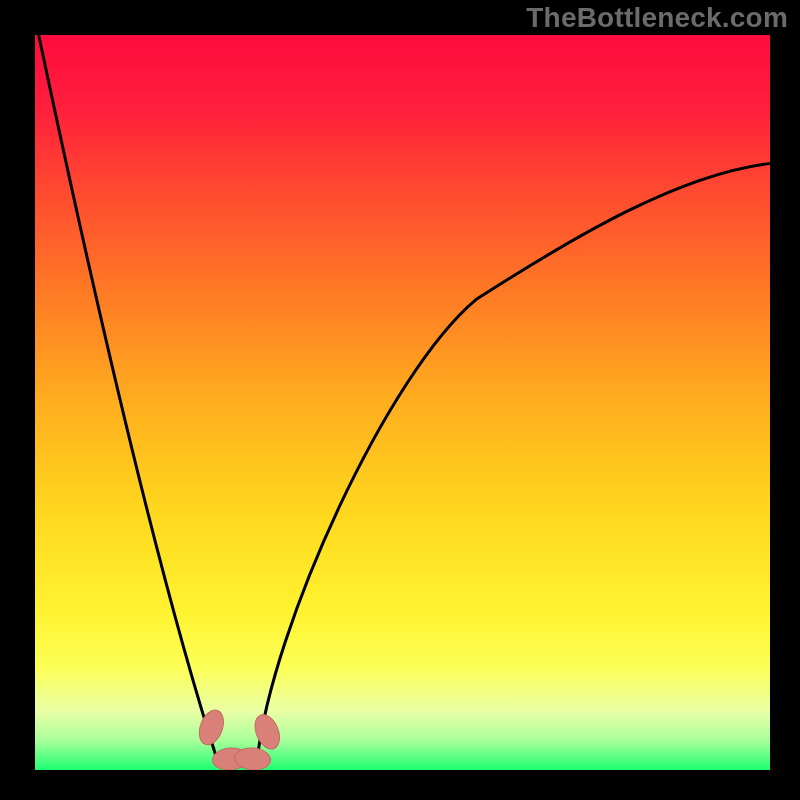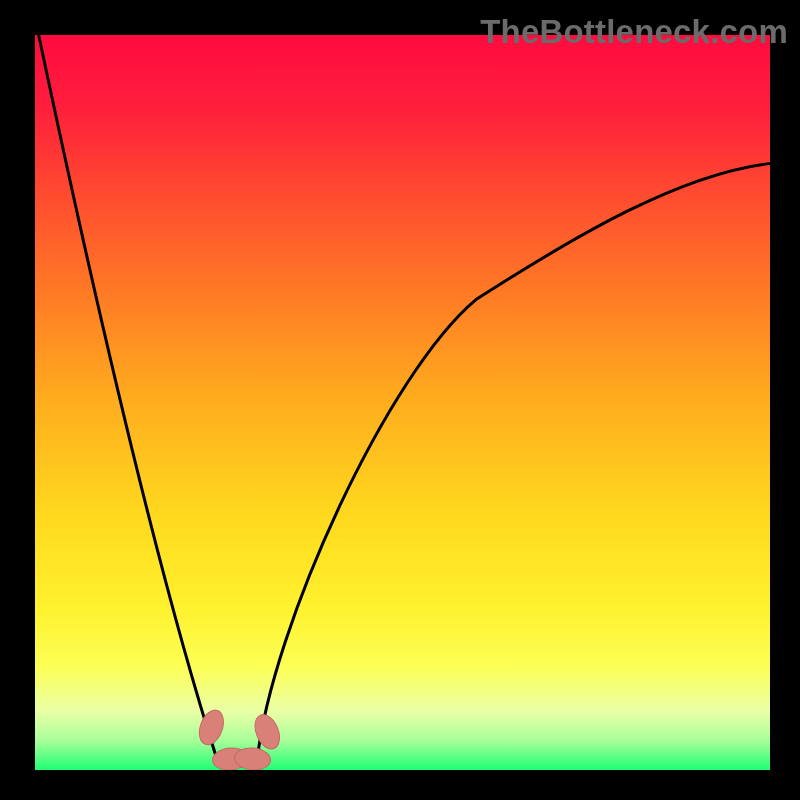--- a/index.html
+++ b/index.html
@@ -16,24 +16,24 @@
     top: 0;
     width: 800px;
     height: 800px;
     background: #000;
   }
   .plot {
     position: absolute;
   }
   .watermark {
     position: absolute;
-    top: 13px;
+    top: 2px;
     right: 12px;
     font-family: Arial, Helvetica, sans-serif;
-    font-size: 33px;
+    font-size: 28px;
     font-weight: 600;
     color: #6b6b6b;
     letter-spacing: 0.2px;
   }
 </style>
 </head>
 <body>
 
 <div class="frame">
 

